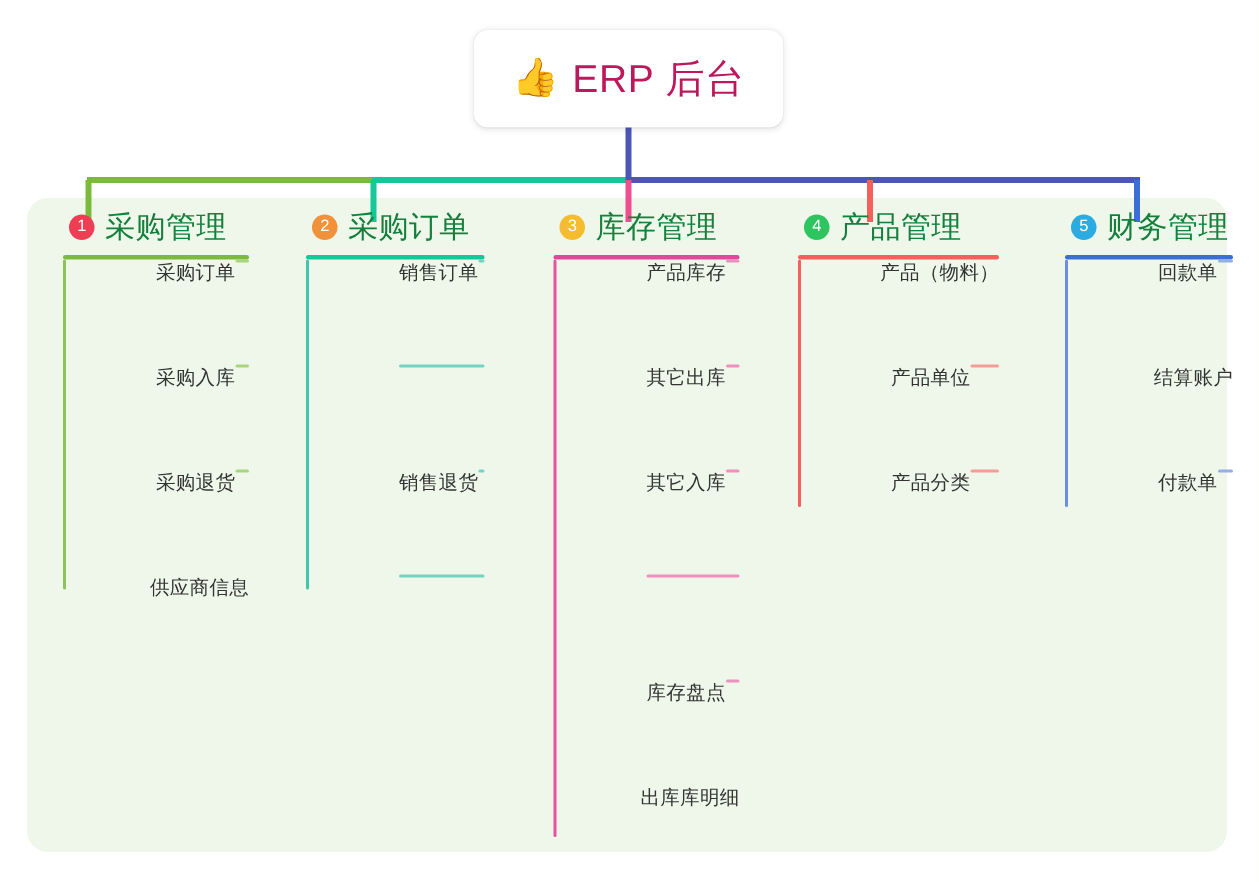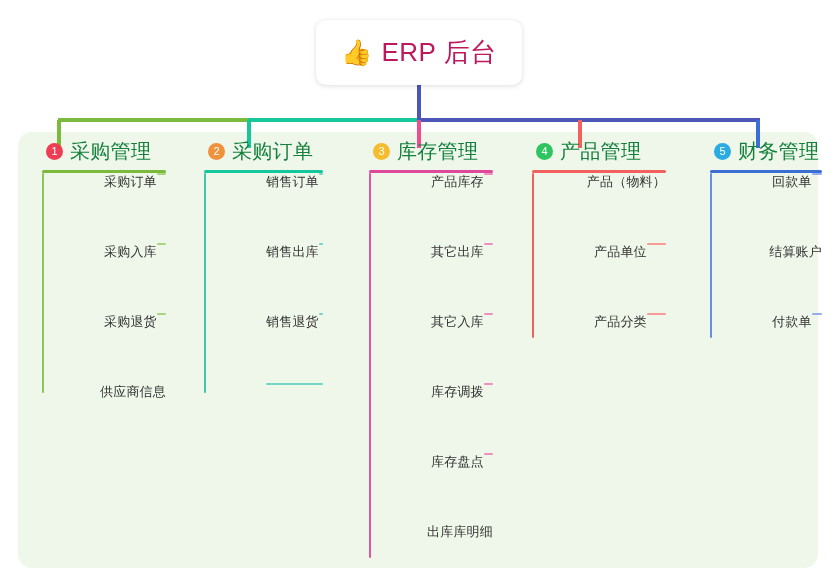--- a/index.html
+++ b/index.html
@@ -216,21 +216,20 @@
       <span class="col-title">采购订单</span>
     </div>
     <div class="col-rule" style="background: rgb(22, 199, 154);"></div>
     <div class="col-body">
       <div class="spine" style="background: rgb(63, 198, 173); height: 220px;"></div>
       <div class="item">
         <span class="item-label">销售订单</span>
         <div class="item-rule" style="background: rgb(114, 212, 196);"></div>
       </div>
       <div class="item">
-        <span class="item-label">销售出库</span>
         <div class="item-rule" style="background: rgb(114, 212, 196);"></div>
       </div>
       <div class="item">
         <span class="item-label">销售退货</span>
         <div class="item-rule" style="background: rgb(114, 212, 196);"></div>
       </div>
       <div class="item">
         <div class="item-rule" style="background: rgb(114, 212, 196);"></div>
       </div>
     </div>
@@ -250,21 +249,20 @@
       </div>
       <div class="item">
         <span class="item-label">其它出库</span>
         <div class="item-rule" style="background: rgb(239, 143, 192);"></div>
       </div>
       <div class="item">
         <span class="item-label">其它入库</span>
         <div class="item-rule" style="background: rgb(239, 143, 192);"></div>
       </div>
       <div class="item">
-        <span class="item-label">库存调拨</span>
         <div class="item-rule" style="background: rgb(239, 143, 192);"></div>
       </div>
       <div class="item">
         <span class="item-label">库存盘点</span>
         <div class="item-rule" style="background: rgb(239, 143, 192);"></div>
       </div>
       <div class="item">
         <span class="item-label">出库库明细</span>
         <div class="item-rule" style="background: rgb(239, 143, 192);"></div>
       </div>

